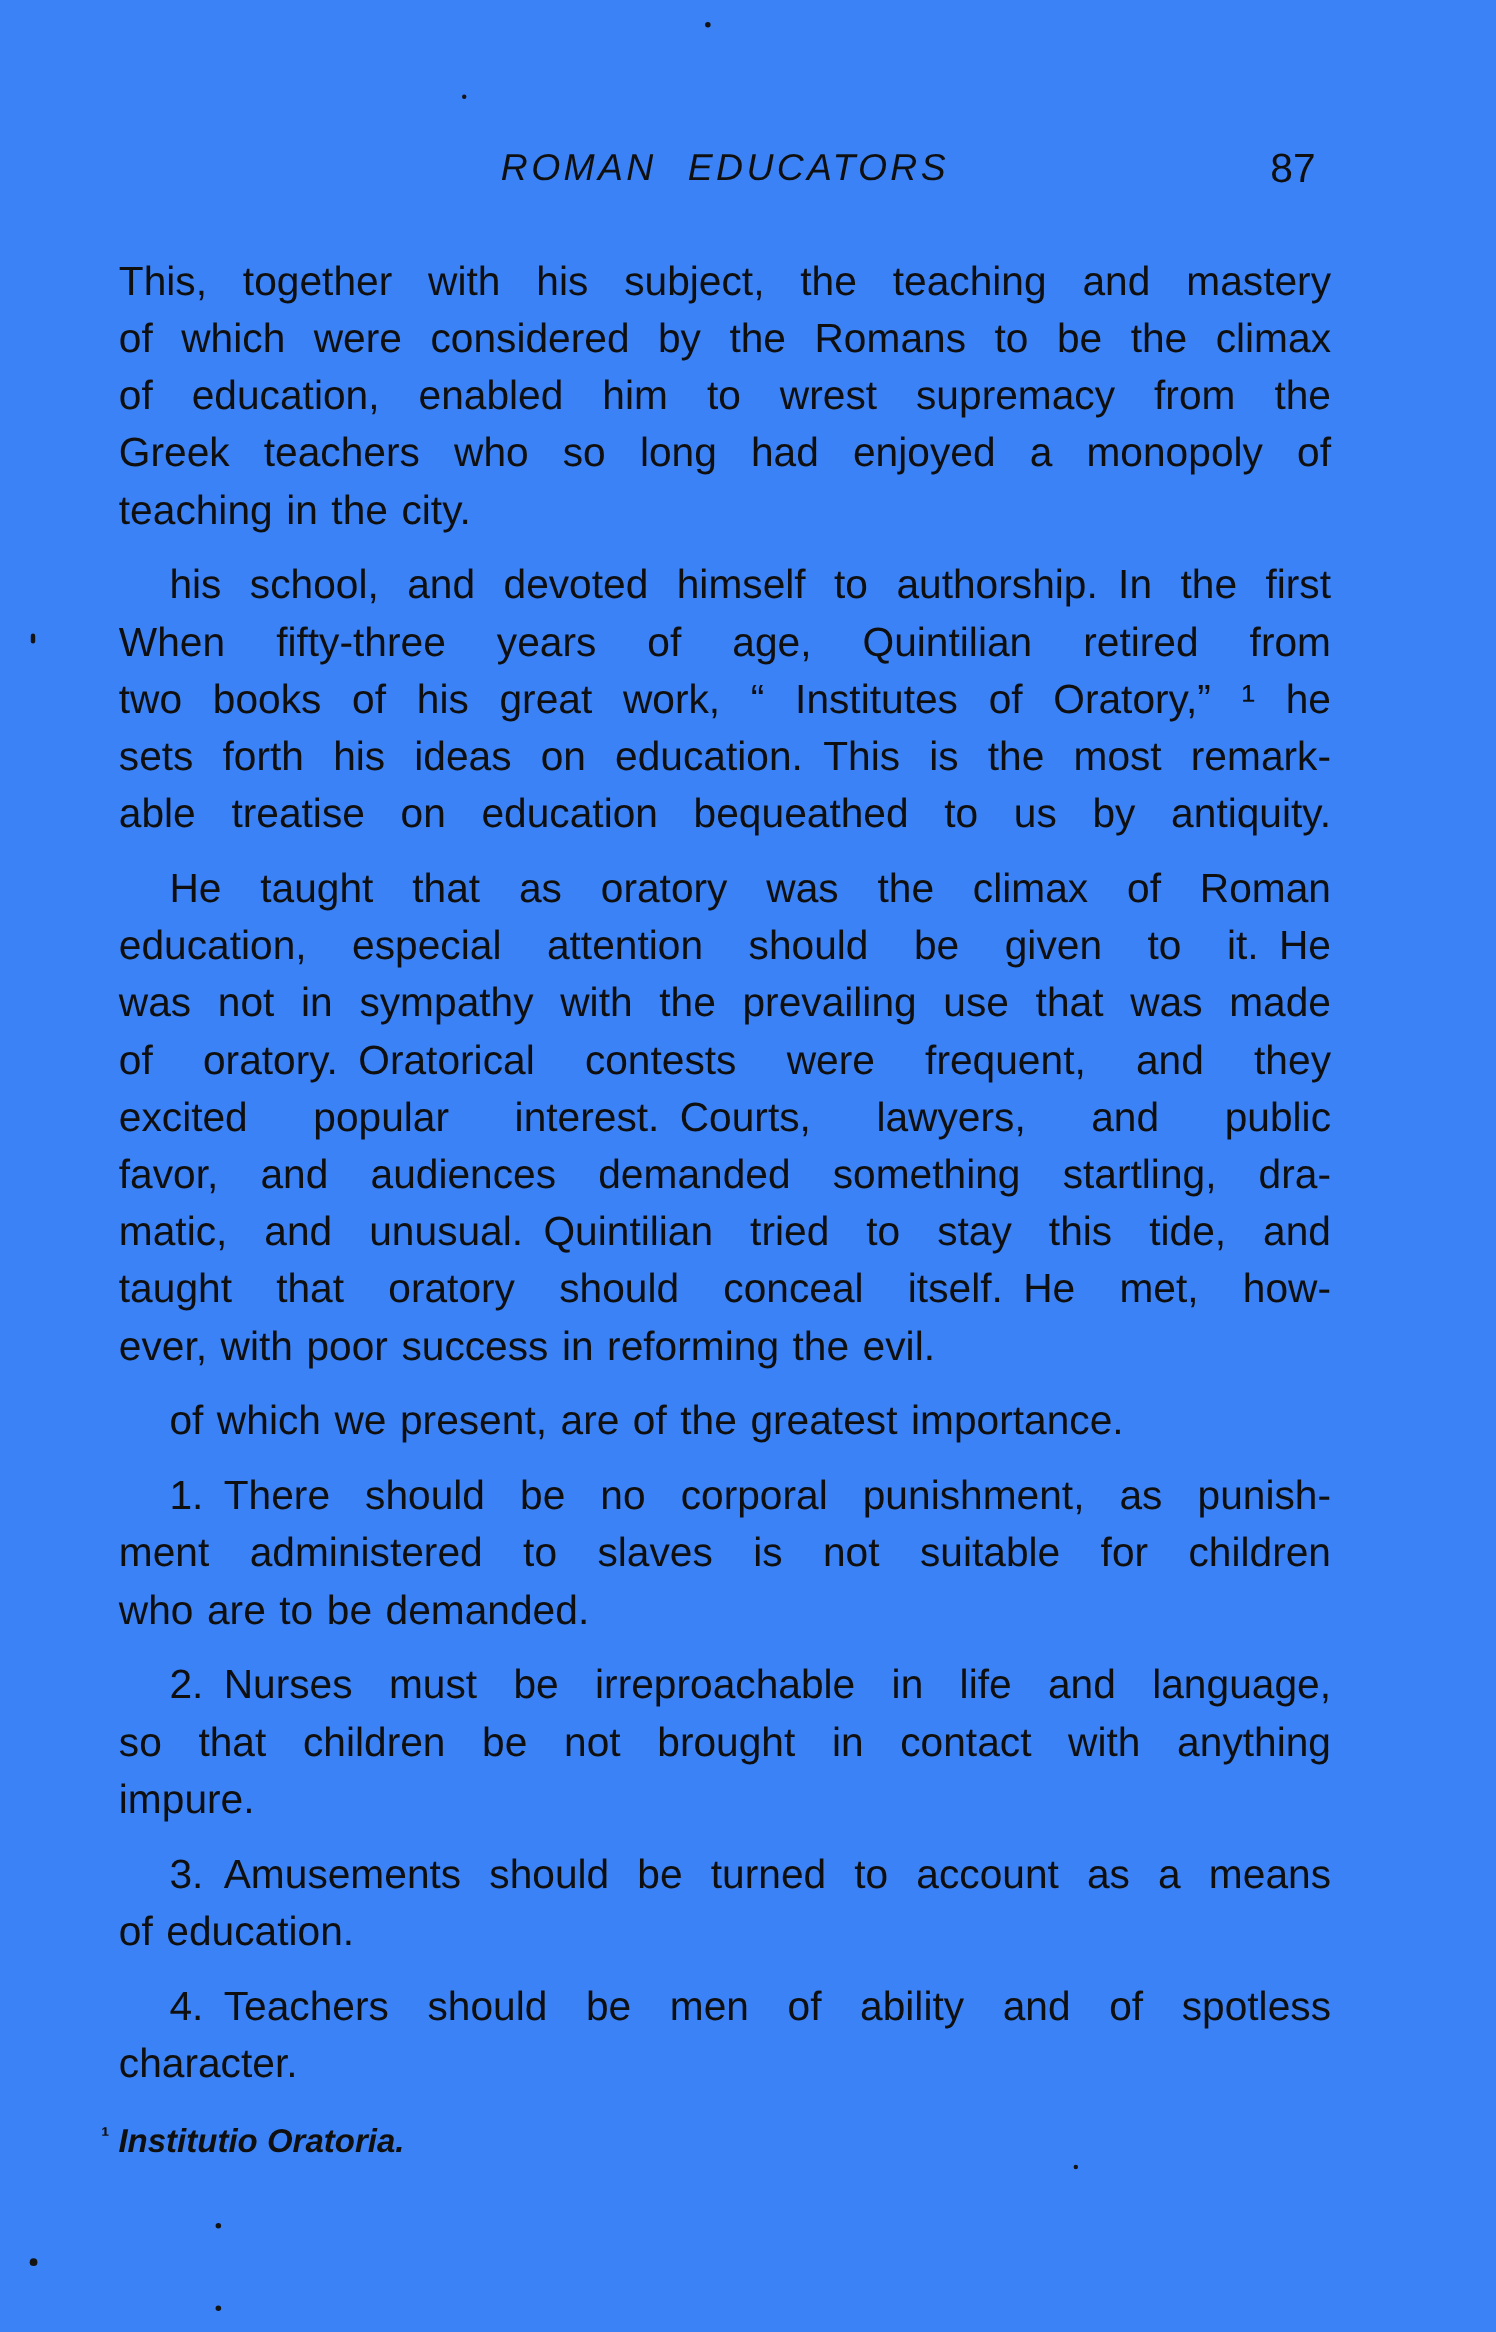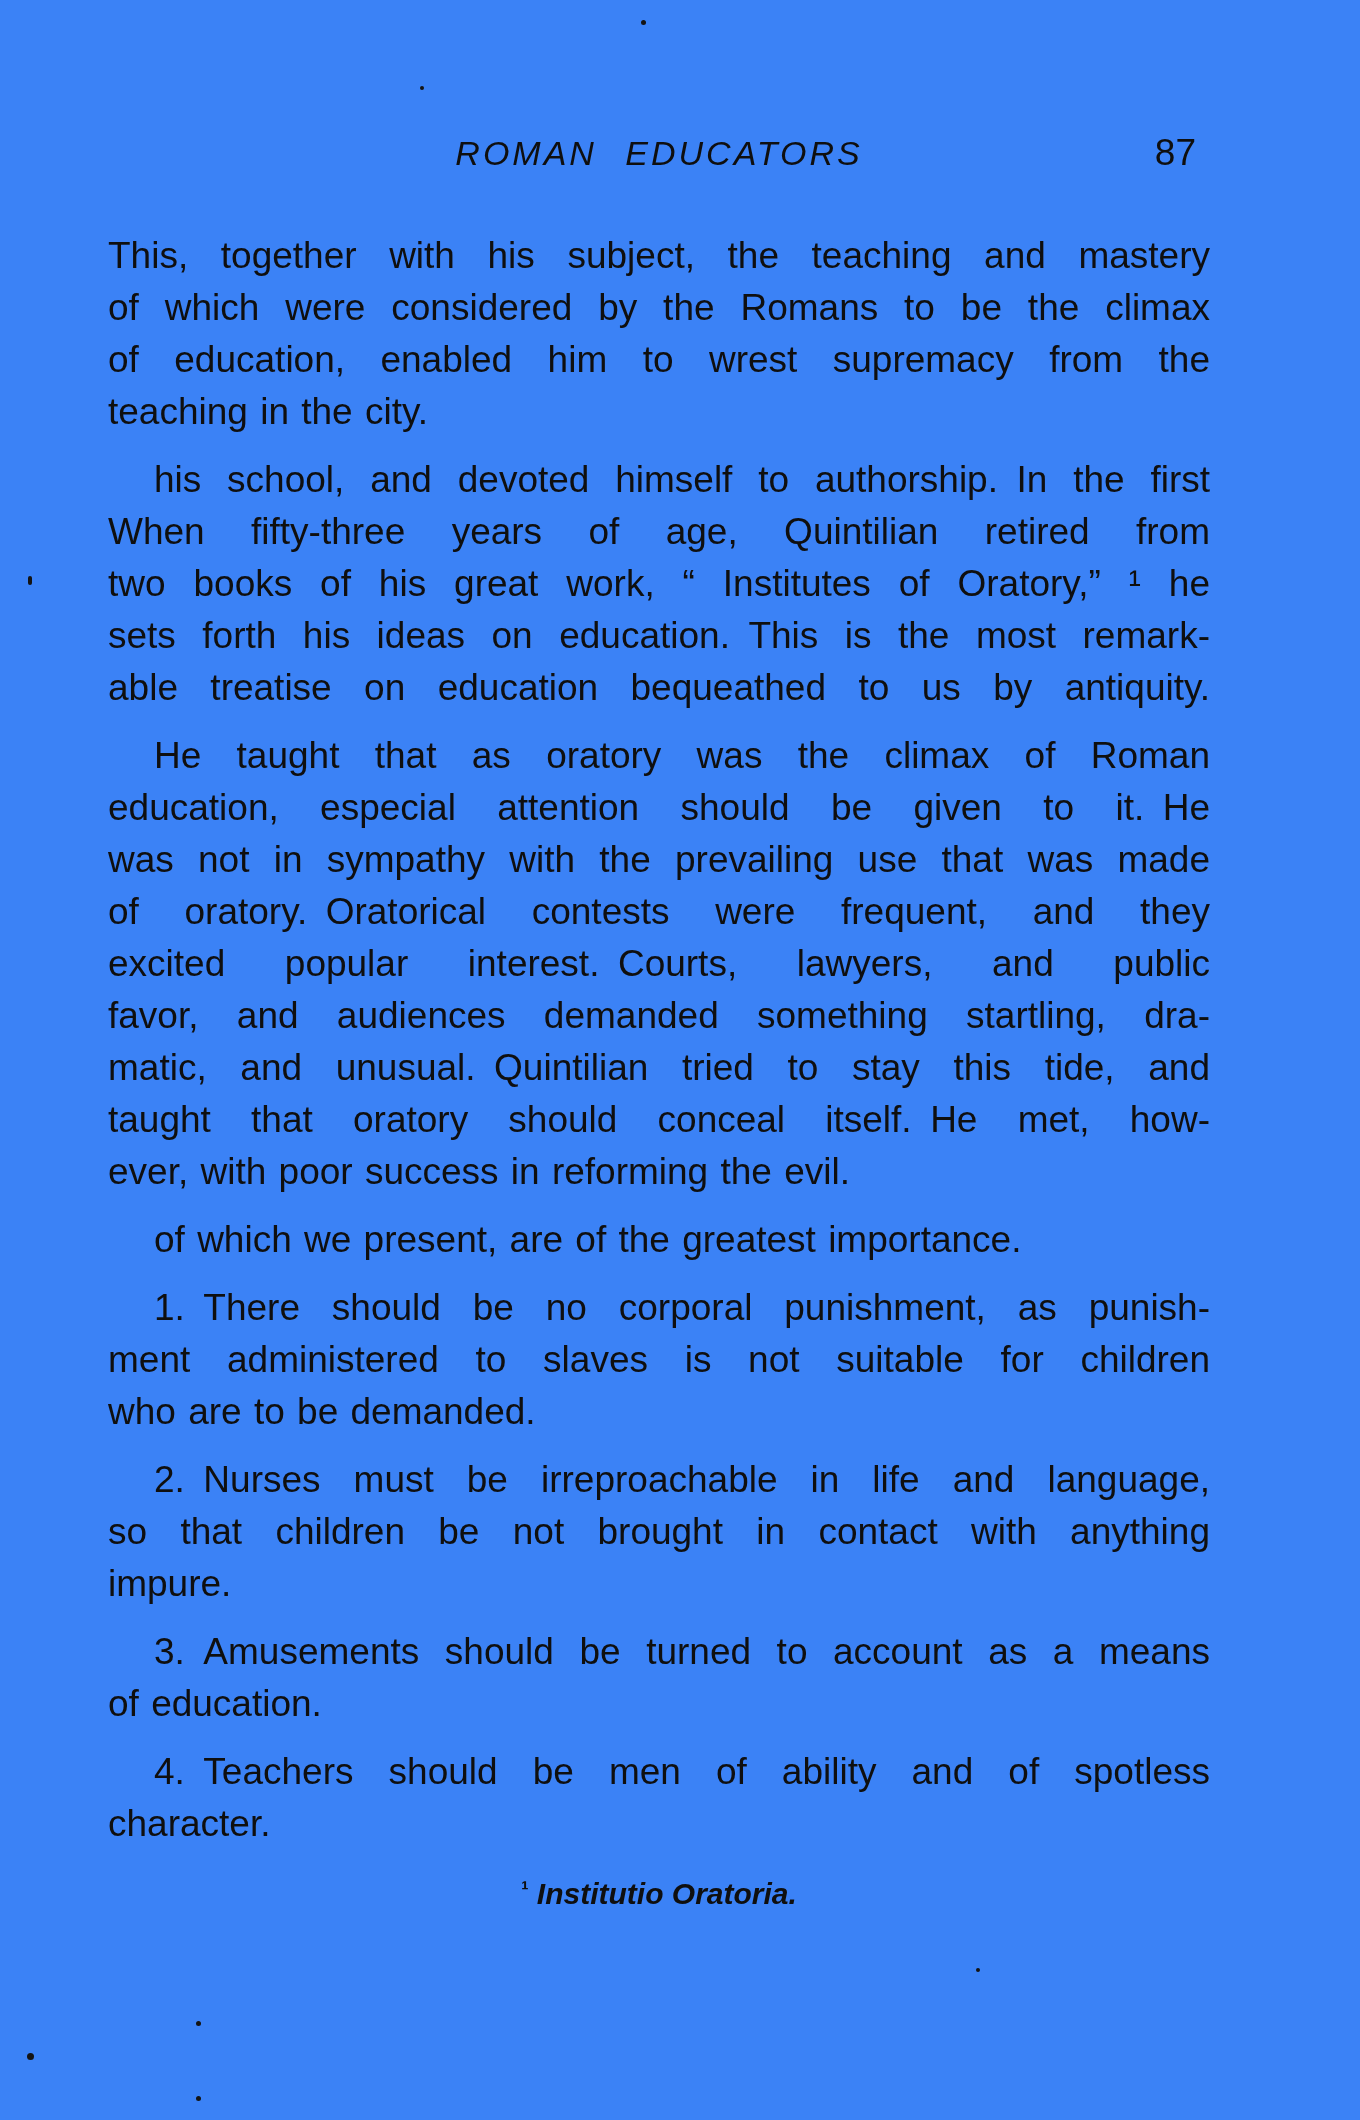--- a/index.html
+++ b/index.html
@@ -49,21 +49,20 @@
     text-align: justify;
     text-align-last: justify;
     word-spacing: 2px;
   }
   .para .line:last-child { text-align-last: left; }
   .para.full-last .line:last-child { text-align-last: justify; }
   .para.indent .line:first-child { text-indent: 46px; }
   .lead { font-weight: bold; letter-spacing: 0.5px; }
   .footnote {
     margin-top: 18px;
-    text-align: center;
     font-size: 30px;
     line-height: 44px;
   }
   .fn-marker {
     font-weight: bold;
     font-size: 22px;
     vertical-align: 7px;
     font-style: normal;
   }
   .fn-text { font-style: italic; font-weight: 600; }
@@ -82,20 +81,21 @@
     <span class="header-title">ROMAN EDUCATORS</span>
     <span class="page-number">87</span>
   </div>
 
   <div class="textblock">
 
     <div class="para">
         <div class="line">This, together with his subject, the teaching and mastery</div>
         <div class="line">of which were considered by the Romans to be the climax</div>
         <div class="line">of education, enabled him to wrest supremacy from the</div>
+        <div class="line">Greek teachers who so long had enjoyed a monopoly of</div>
         <div class="line">teaching in the city.</div>
       </div>
 
     <div class="para indent full-last">
         <div class="line">his school, and devoted himself to authorship. In the first</div>
         <div class="line">When fifty-three years of age, Quintilian retired from</div>
         <div class="line">two books of his great work, “ Institutes of Oratory,” ¹ he</div>
         <div class="line">sets forth his ideas on education. This is the most remark-</div>
         <div class="line">able treatise on education bequeathed to us by antiquity.</div>
       </div>

